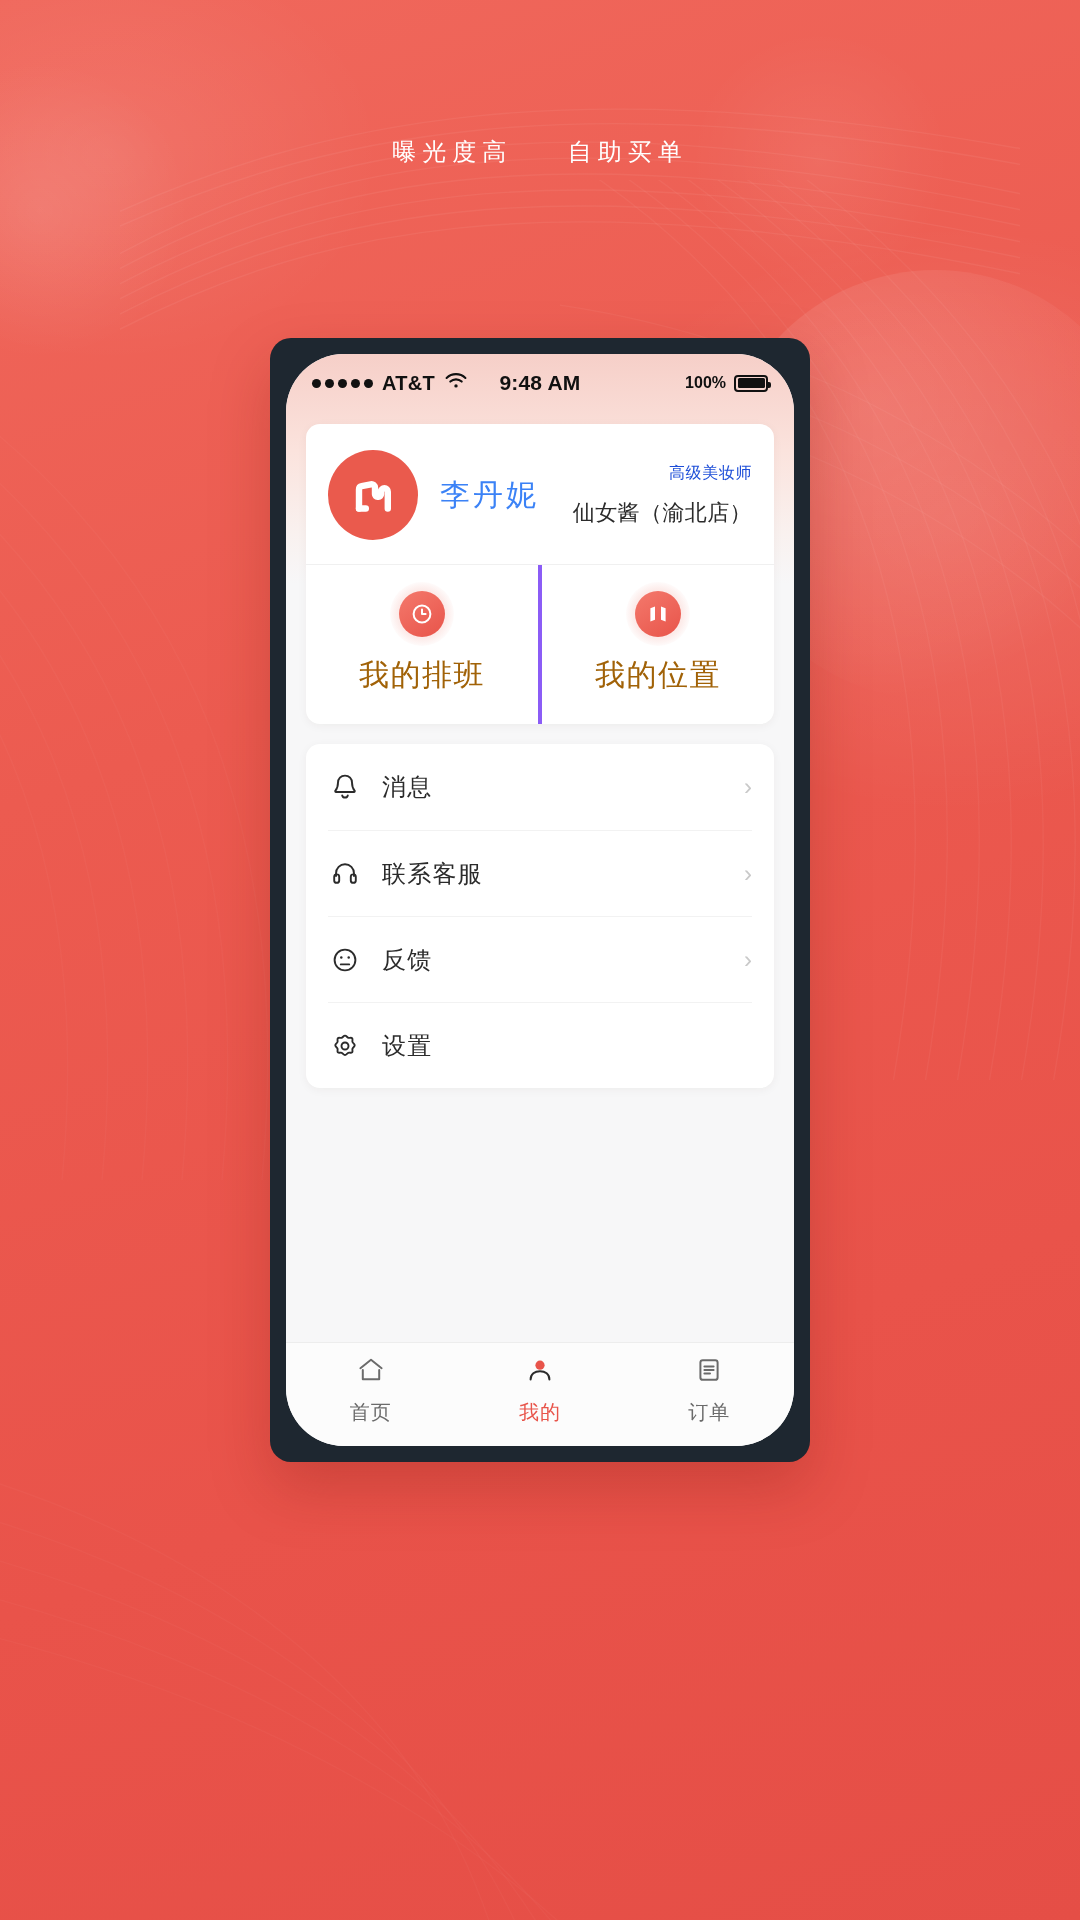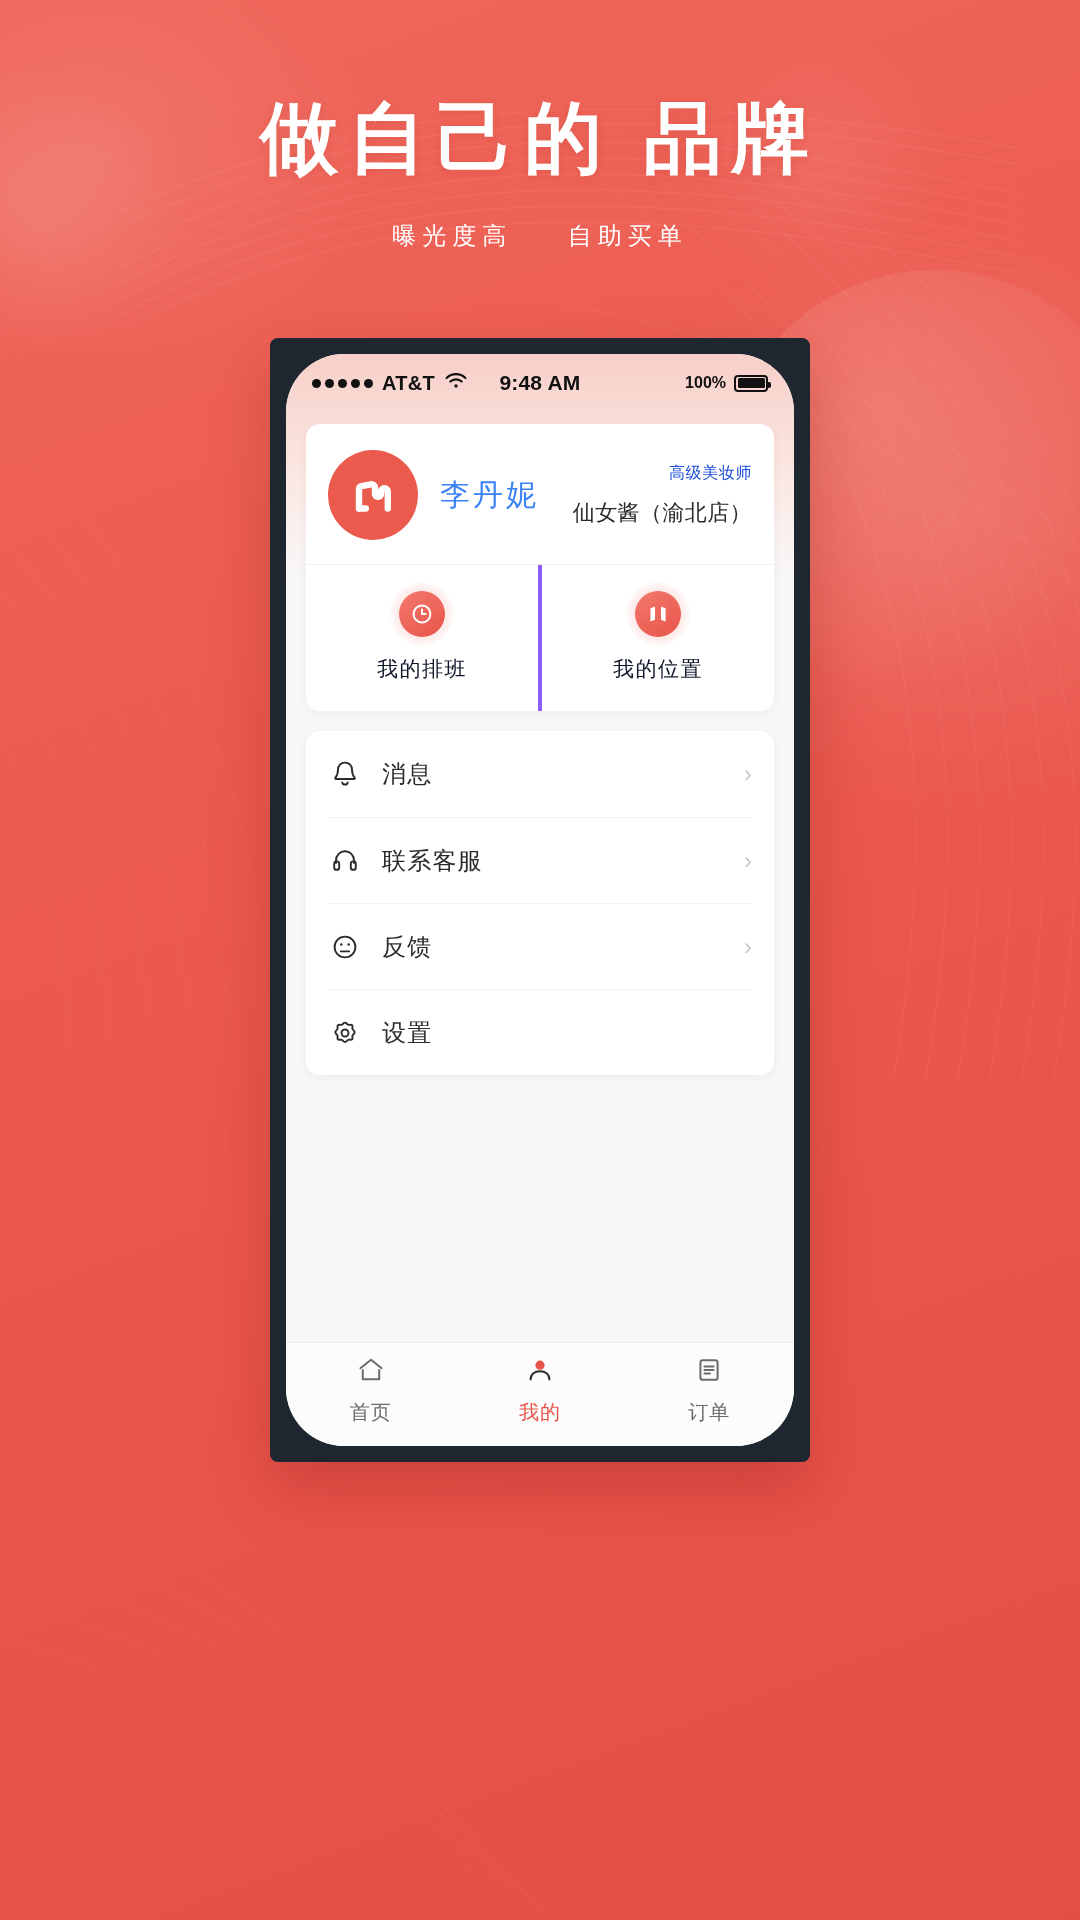--- a/index.html
+++ b/index.html
@@ -67,21 +67,21 @@
   }
   .hero-sub .gap { display: inline-block; width: 30px; }
 
   
   .phone {
     position: absolute;
     left: 50%; transform: translateX(-50%);
     top: 338px;
     width: 540px; height: 1124px;
     background: #1e2730;
-    border-radius: 8px;
+    border-radius: 21px;
     box-shadow: 0 26px 60px rgba(130,25,18,.28);
     padding: 16px;
     z-index: 6;
   }
   .screen {
     position: relative;
     width: 100%; height: 100%;
     border-radius: 58px;
     overflow: hidden;
     background: #f7f7f8;
@@ -165,21 +165,21 @@
   .action-icon::before {
     content: ""; position: absolute; inset: -9px; border-radius: 50%;
     background: radial-gradient(circle, rgba(241,150,140,.42) 0%, rgba(241,150,140,.18) 55%, rgba(241,150,140,0) 75%);
   }
   .action-icon .knob {
     position: relative; z-index: 1;
     width: 46px; height: 46px; border-radius: 50%;
     background: linear-gradient(145deg, #f4796c, #e8544a);
     display: flex; align-items: center; justify-content: center;
   }
-  .action-label { font-size: 21px; color: #0f172a; letter-spacing: 1.5px; }
+  .action-label { font-size: 30px; color: #a16207; letter-spacing: 1.5px; }
 
   
   .menu-card { margin-top: 20px; padding: 0 22px; }
   .menu-item {
     display: flex; align-items: center;
     height: 86px;
     cursor: pointer;
   }
   .menu-item + .menu-item { border-top: 1px solid #f2f2f2; }
   .menu-ico { width: 34px; display: flex; align-items: center; justify-content: center; flex: 0 0 auto; }
@@ -253,21 +253,20 @@
     <path d="M-40 160 C 320 240, 580 420, 680 640"></path>
     <path d="M-40 200 C 340 280, 600 460, 720 640"></path>
   </g>
 </svg>
 
 <div class="bubble bubble-a"></div>
 <div class="bubble bubble-b"></div>
 <div class="bubble bubble-c"></div>
 
 <div class="hero">
-  <div class="hero-title">做自己的 品牌</div>
   <div class="hero-sub">
     <span>曝光度高</span>
     <span class="gap"></span>
     <span>自助买单</span>
   </div>
 </div>
 
 <div class="phone">
   <div class="screen">
     <div class="screen-bgtop"></div>

